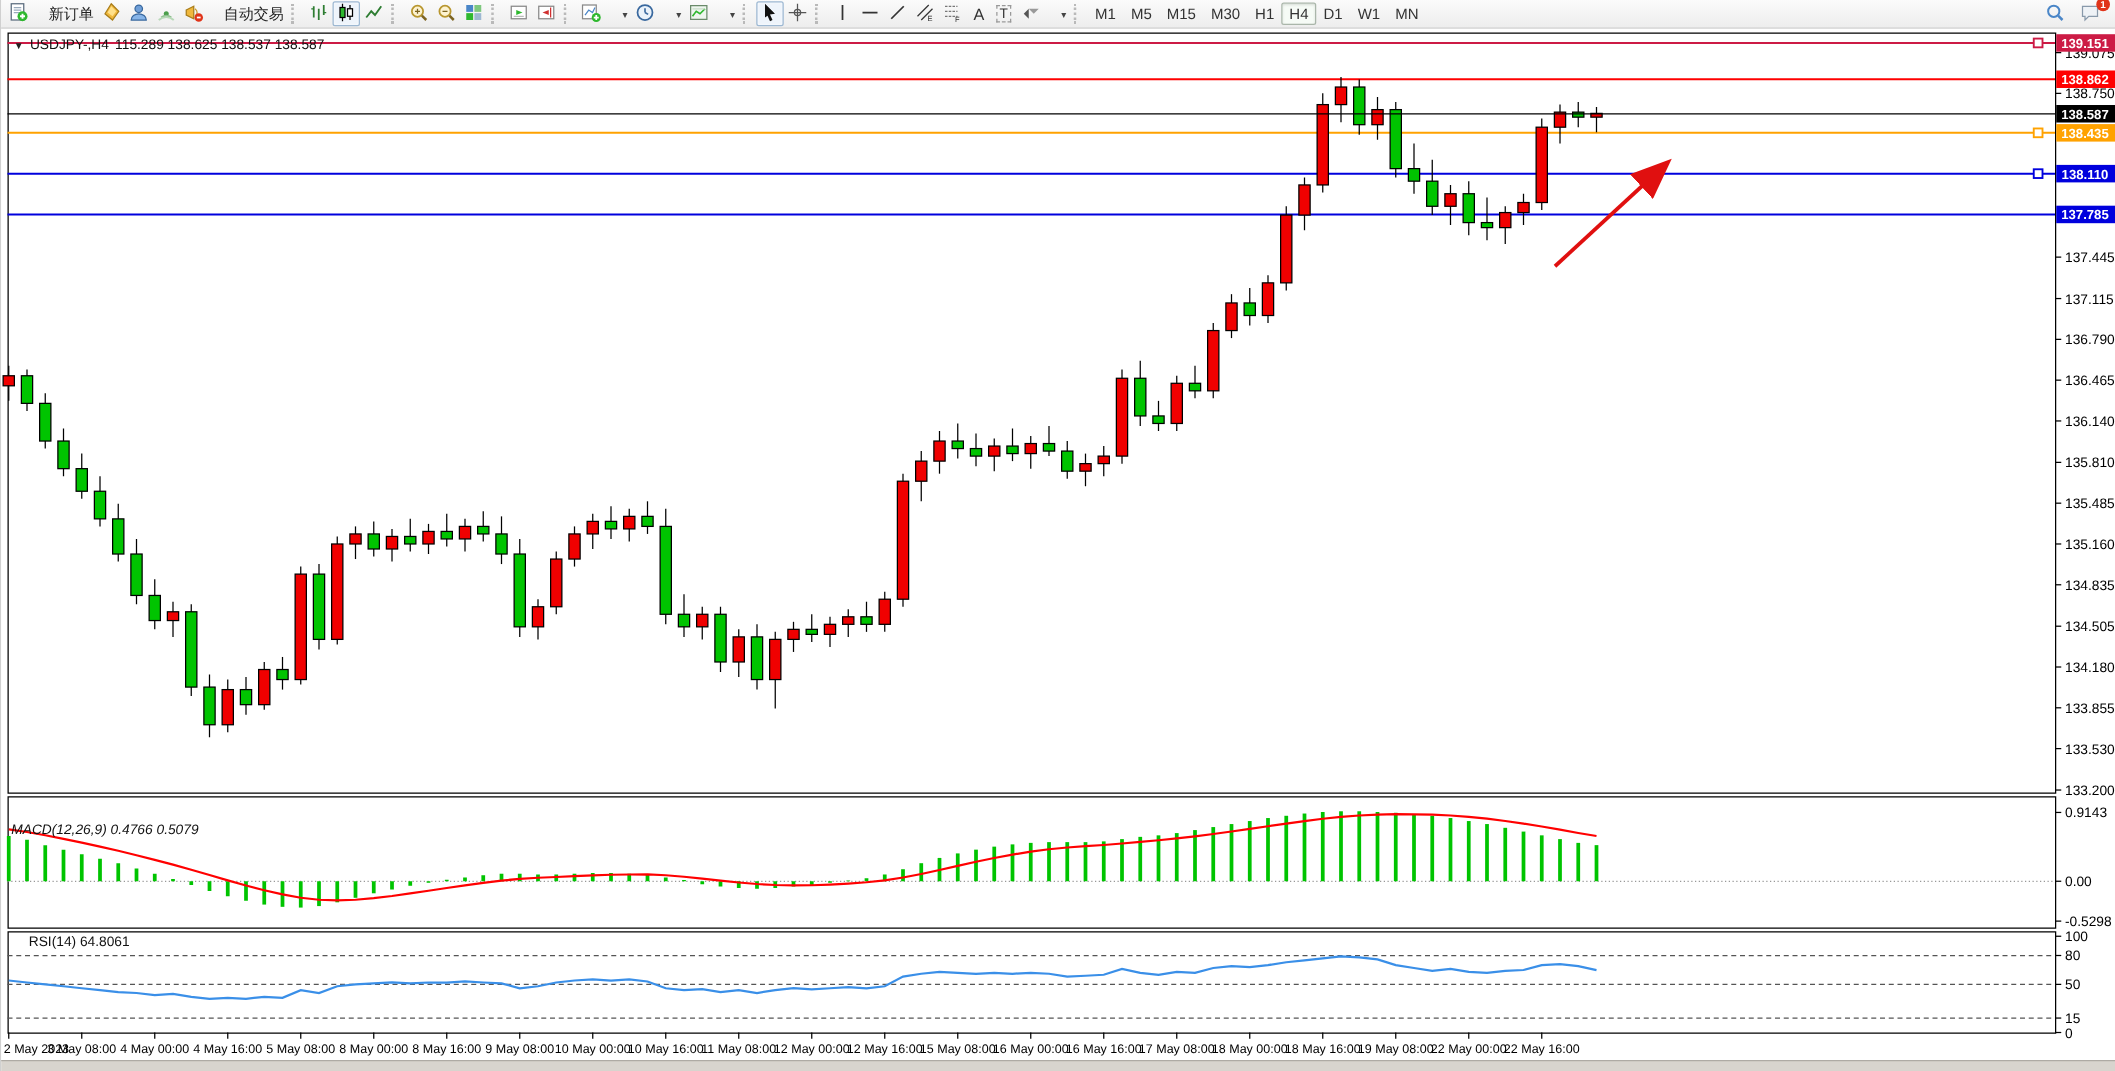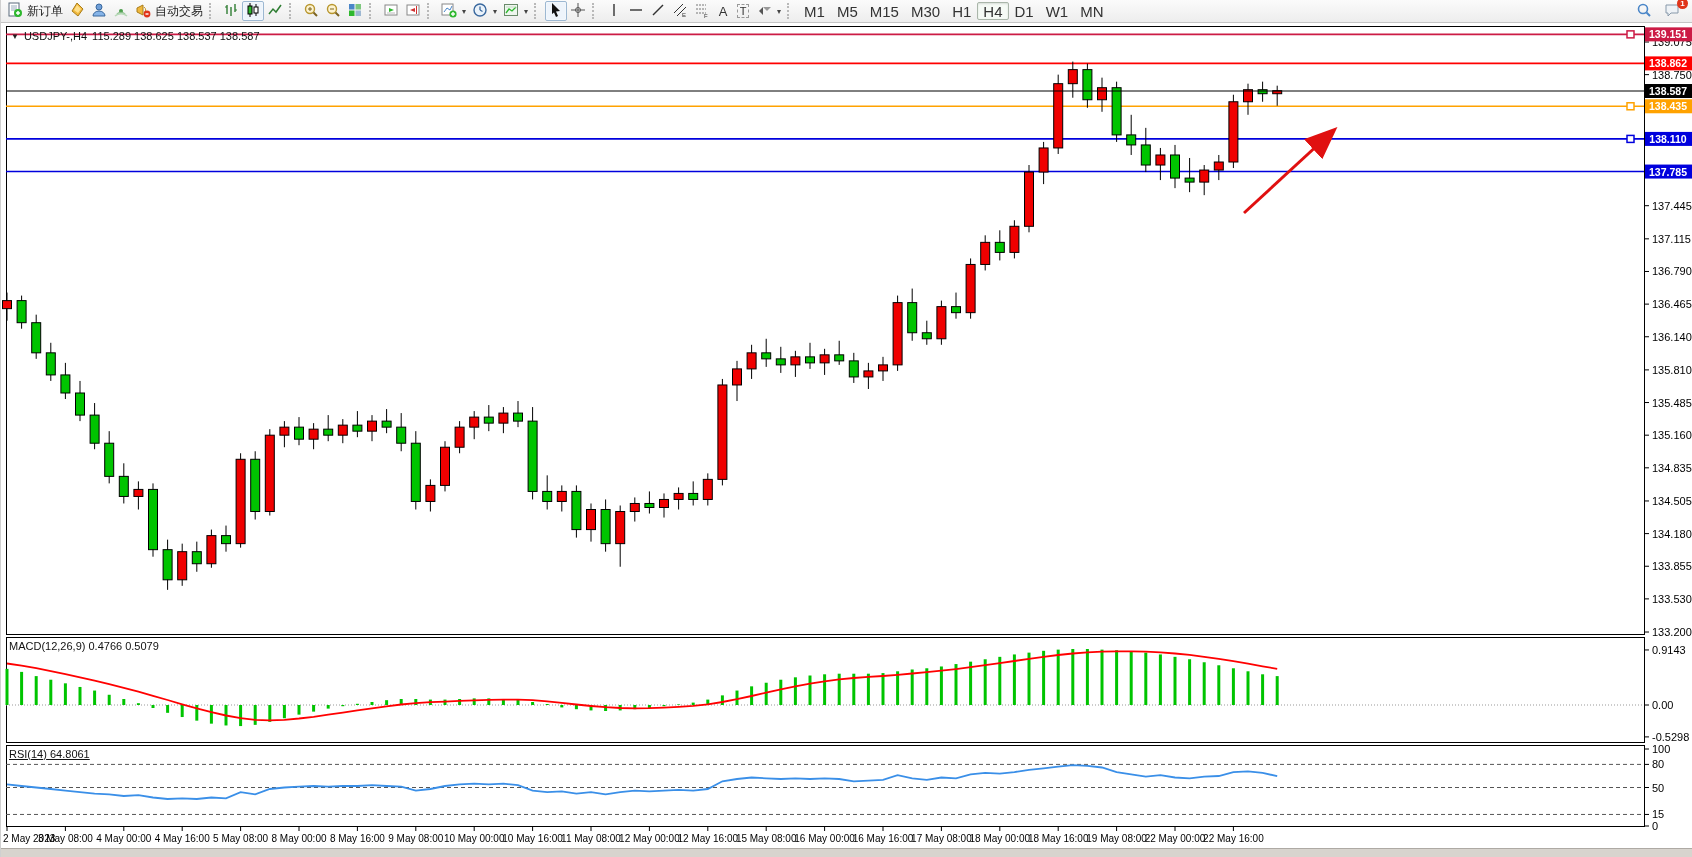--- a/index.html
+++ b/index.html
@@ -5,40 +5,40 @@
   html,body{margin:0;padding:0;background:#fff;width:1692px;height:857px;overflow:hidden;
     font-family:"Liberation Sans",sans-serif;-webkit-font-smoothing:antialiased;}
   .window{width:1692px;height:857px;border-left:1px solid #d0d0d0;box-sizing:border-box;}
 
   
   .toolbar{height:22px;background:linear-gradient(#fbfbfb,#ededed);border-bottom:1px solid #c4c4c4;
     display:flex;align-items:center;padding:0 3px;}
   .tb-group{display:flex;align-items:center;height:22px;}
   .tb-handle{width:5px;height:16px;border-left:2px dotted #b9b9b9;margin:0 4px 0 3px;}
   .tb-btn{height:20px;min-width:20px;border:1px solid transparent;background:transparent;border-radius:2px;
-    display:flex;align-items:center;justify-content:center;gap:4px;padding:0 2px;font-size:12px;color:#222;cursor:default;}
+    display:flex;align-items:center;justify-content:center;gap:16px;padding:0 2px;font-size:12px;color:#222;cursor:default;}
   .tb-btn.active{background:#eef4fb;border-color:#9db8d2;box-shadow:inset 0 0 2px #fff;}
   .tb-btn .lbl{font-size:12px;white-space:nowrap;}
   .caret{font-size:8px;color:#444;margin-left:1px;}
-  .tf-btn{height:18px;padding:0 5px;font-size:15px;color:#333;border:1px solid transparent;background:transparent;border-radius:2px;font-family:"Liberation Sans",sans-serif;text-align:right;}
+  .tf-btn{height:18px;padding:0 5px;font-size:12px;color:#333;border:1px solid transparent;background:transparent;border-radius:2px;font-family:"Liberation Sans",sans-serif;text-align:right;}
   .tf-btn.active{background:#f6fbf6;border-color:#aab6aa;box-shadow:inset 0 1px 2px #d7ddd7;}
   .tb-right{margin-left:auto;display:flex;align-items:center;gap:6px;padding-right:6px;}
   .chat-wrap{position:relative;}
   .chat-badge{position:absolute;top:-4px;right:-6px;background:#e03419;color:#fff;font-size:8px;width:11px;height:11px;
     border-radius:50%;display:flex;align-items:center;justify-content:center;font-weight:bold;}
   .ic{display:block;}
 
   
   .chart-wrap{position:relative;width:1692px;height:825px;background:#fff;}
   #chart-svg{position:absolute;left:0;top:0;}
   .overlay-label{position:absolute;font-size:11px;color:#111;white-space:nowrap;z-index:3;}
   #chart-title{left:10px;top:7px;display:flex;align-items:center;gap:5px;}
   #chart-title .tri{font-size:8px;color:#222;}
-  #macd-label{left:8px;top:617px;}
-  #rsi-label{left:8px;top:725px;text-decoration:underline;}
+  #macd-label{left:8px;top:635px;font-style:italic;}
+  #rsi-label{left:22px;top:725px;}
 
   .statusbar{height:10px;background:#d8d4ce;border-top:1px solid #aeaaa4;}
 </style>
 </head>
 <body>
 
 <div class="window">
 
   <div class="toolbar">
     <div class="tb-group">

